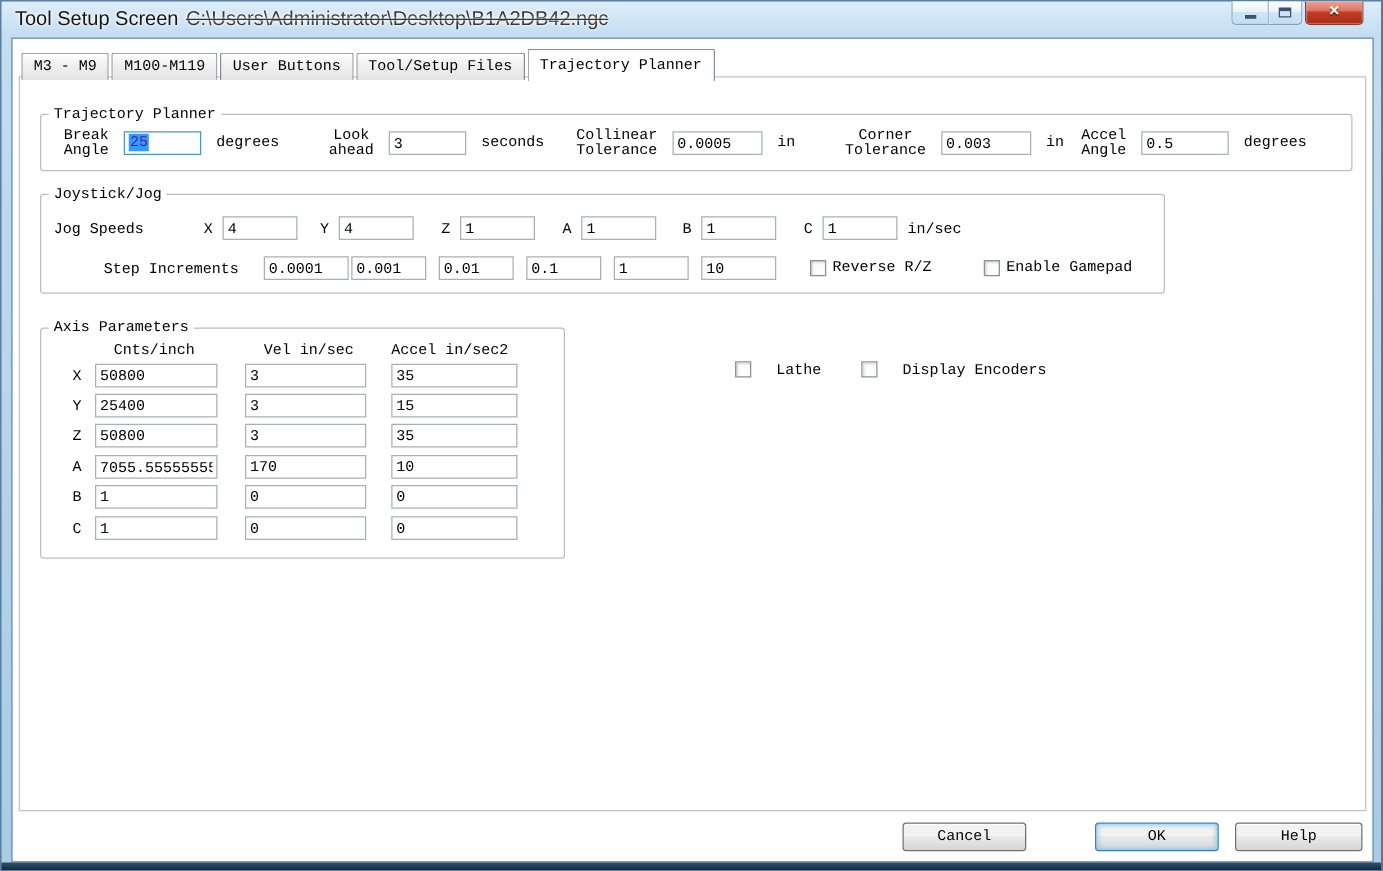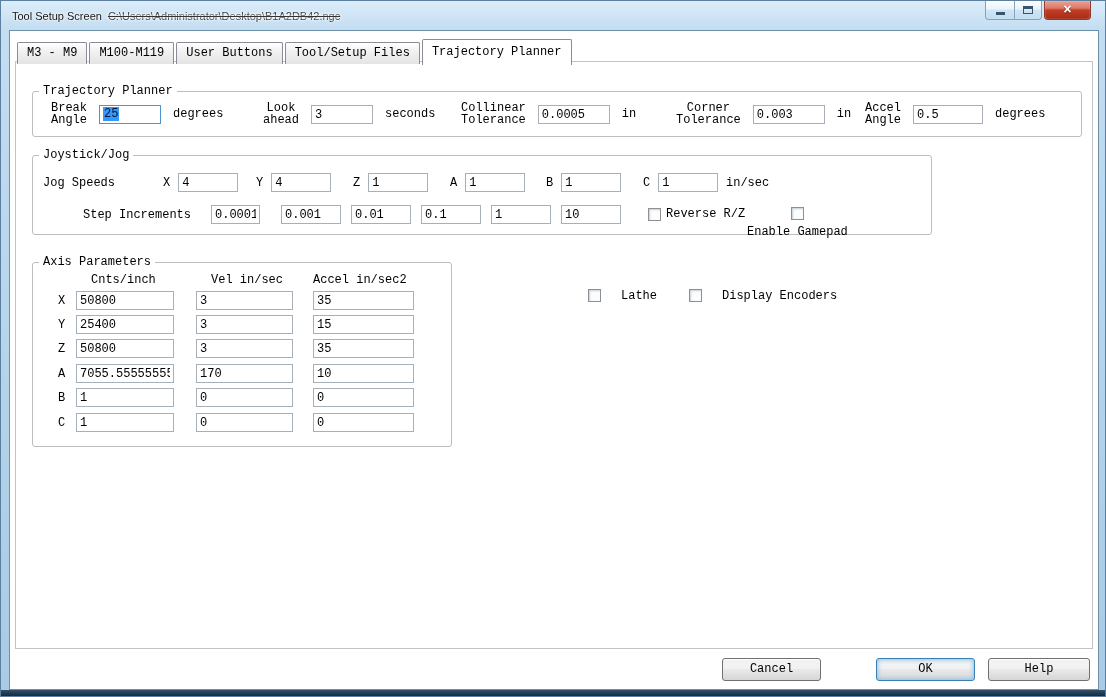--- a/index.html
+++ b/index.html
@@ -6,21 +6,21 @@
   *{box-sizing:border-box;}
   .frame{
     position:relative;width:1106px;height:697px;
     font-family:"Liberation Mono","DejaVu Sans Mono",monospace;font-size:12px;color:#000;
     background:linear-gradient(180deg,#dcedfa 0px,#c3ddf1 28px,#b3d2ea 60%,#a9cbe5 100%);
     border:1px solid #5c7fa0;overflow:hidden;
   }
   .frame::after{content:"";position:absolute;left:0;right:0;bottom:0;height:6px;
     background:linear-gradient(#31506e,#152a3d);}
   .titlebar{position:absolute;left:0;top:0;right:120px;height:29px;display:flex;align-items:center;
-    padding-left:11px;font-family:"Liberation Sans",sans-serif;font-size:11px;color:#151515;
+    padding-left:11px;font-family:"Liberation Sans",sans-serif;font-size:16px;color:#151515;
     text-shadow:0 0 4px #fff,0 0 2px #fff;white-space:nowrap;overflow:hidden;}
   .title{margin-right:6px;}
   .title-path{text-decoration:line-through;color:#333;}
   .caption-buttons{position:absolute;top:0;right:14px;display:flex;}
   .capbtn{height:19px;display:flex;align-items:center;justify-content:center;
     border:1px solid #87a0b6;border-top:none;background:linear-gradient(#fefefe,#e8f3fc 45%,#cfe5f5 50%,#c2dcf0);
     box-shadow:inset 0 0 1px #fff;cursor:default;}
   .capbtn.min{width:29px;border-radius:0 0 0 4px;border-right:none;}
   .capbtn.max{width:28px;border-radius:0 0 4px 0;}
   .capbtn.close{width:47px;margin-left:2px;border-radius:0 0 4px 4px;border-color:#8f3a2d;
@@ -36,21 +36,21 @@
     background:linear-gradient(#fff,#f1f1f1 40%,#e4e4e4);border-radius:2px 2px 0 0;white-space:nowrap;cursor:default;}
   .tab.active{height:26px;padding-top:5px;background:#fff;position:relative;margin-bottom:-1px;z-index:4;}
   .pane{position:absolute;left:5px;top:30px;width:1078px;height:588px;background:#fff;
     border:1px solid #c0c4c8;z-index:2;}
   
   .group{position:absolute;border:1px solid #bdbdbd;border-radius:3px;}
   .group-label{position:absolute;top:-8px;left:6px;background:#fff;padding:0 4px;line-height:14px;white-space:nowrap;}
   
   .tb{height:19px;border:1px solid #a7b0b8;background:#fff;padding:1px 3px 0;font:12px "Liberation Mono","DejaVu Sans Mono",monospace;color:#000;}
   .tb-sel{display:flex;align-items:center;height:19px;border:1px solid #4f94cd;background:#fff;padding:0 3px;}
-  .tb-sel .sel{background:#3399ff;color:#0f172a;padding:0 1px;}
+  .tb-sel .sel{background:#3399ff;color:#4c1d95;padding:0 1px;}
   .lbl2{display:flex;flex-direction:column;align-items:center;line-height:12px;white-space:nowrap;}
   .unit{white-space:nowrap;}
   .tfield{position:absolute;top:7px;height:30px;display:flex;align-items:center;gap:12px;}
   
   .jrow{position:absolute;left:0;right:0;top:17px;height:20px;}
   .jrow2{position:absolute;left:0;right:0;top:49px;height:20px;}
   .jitem{position:absolute;display:flex;align-items:center;gap:8px;top:0;}
   .jlabel{position:absolute;top:3px;white-space:nowrap;}
   .si{position:absolute;top:0;}
   
@@ -184,32 +184,32 @@
           </div>
           <div class="jitem" style="left:610px;">
             <span>C</span>
             <input class="tb" style="width: 60px;" value="1">
           </div>
           <span class="jlabel" style="left:693px;">in/sec</span>
         </div>
 
         <div class="jrow2">
           <span class="jlabel" style="left:50px;">Step Increments</span>
-          <input class="tb si" style="left: 178px; width: 49px;" value="0.0001">
+          <input class="tb si" style="left: 178px; width: 68px;" value="0.0001">
           <input class="tb si" style="left: 248px; width: 60px;" value="0.001">
           <input class="tb si" style="left: 318px; width: 60px;" value="0.01">
           <input class="tb si" style="left: 388px; width: 60px;" value="0.1">
           <input class="tb si" style="left: 458px; width: 60px;" value="1">
           <input class="tb si" style="left: 528px; width: 60px;" value="10">
 
           <div class="cbrow" style="left:615px;">
             <span class="cb"></span>
             <span>Reverse R/Z</span>
           </div>
-          <div class="cbrow" style="left:714px;flex-direction:column;">
+          <div class="cbrow" style="left:754px;">
             <span class="cb"></span>
             <span>Enable Gamepad</span>
           </div>
         </div>
       </div>
 
       <div class="group" style="left:16px;top:200px;width:420px;height:185px;">
         <span class="group-label">Axis Parameters</span>
 
         <div class="ahead">

